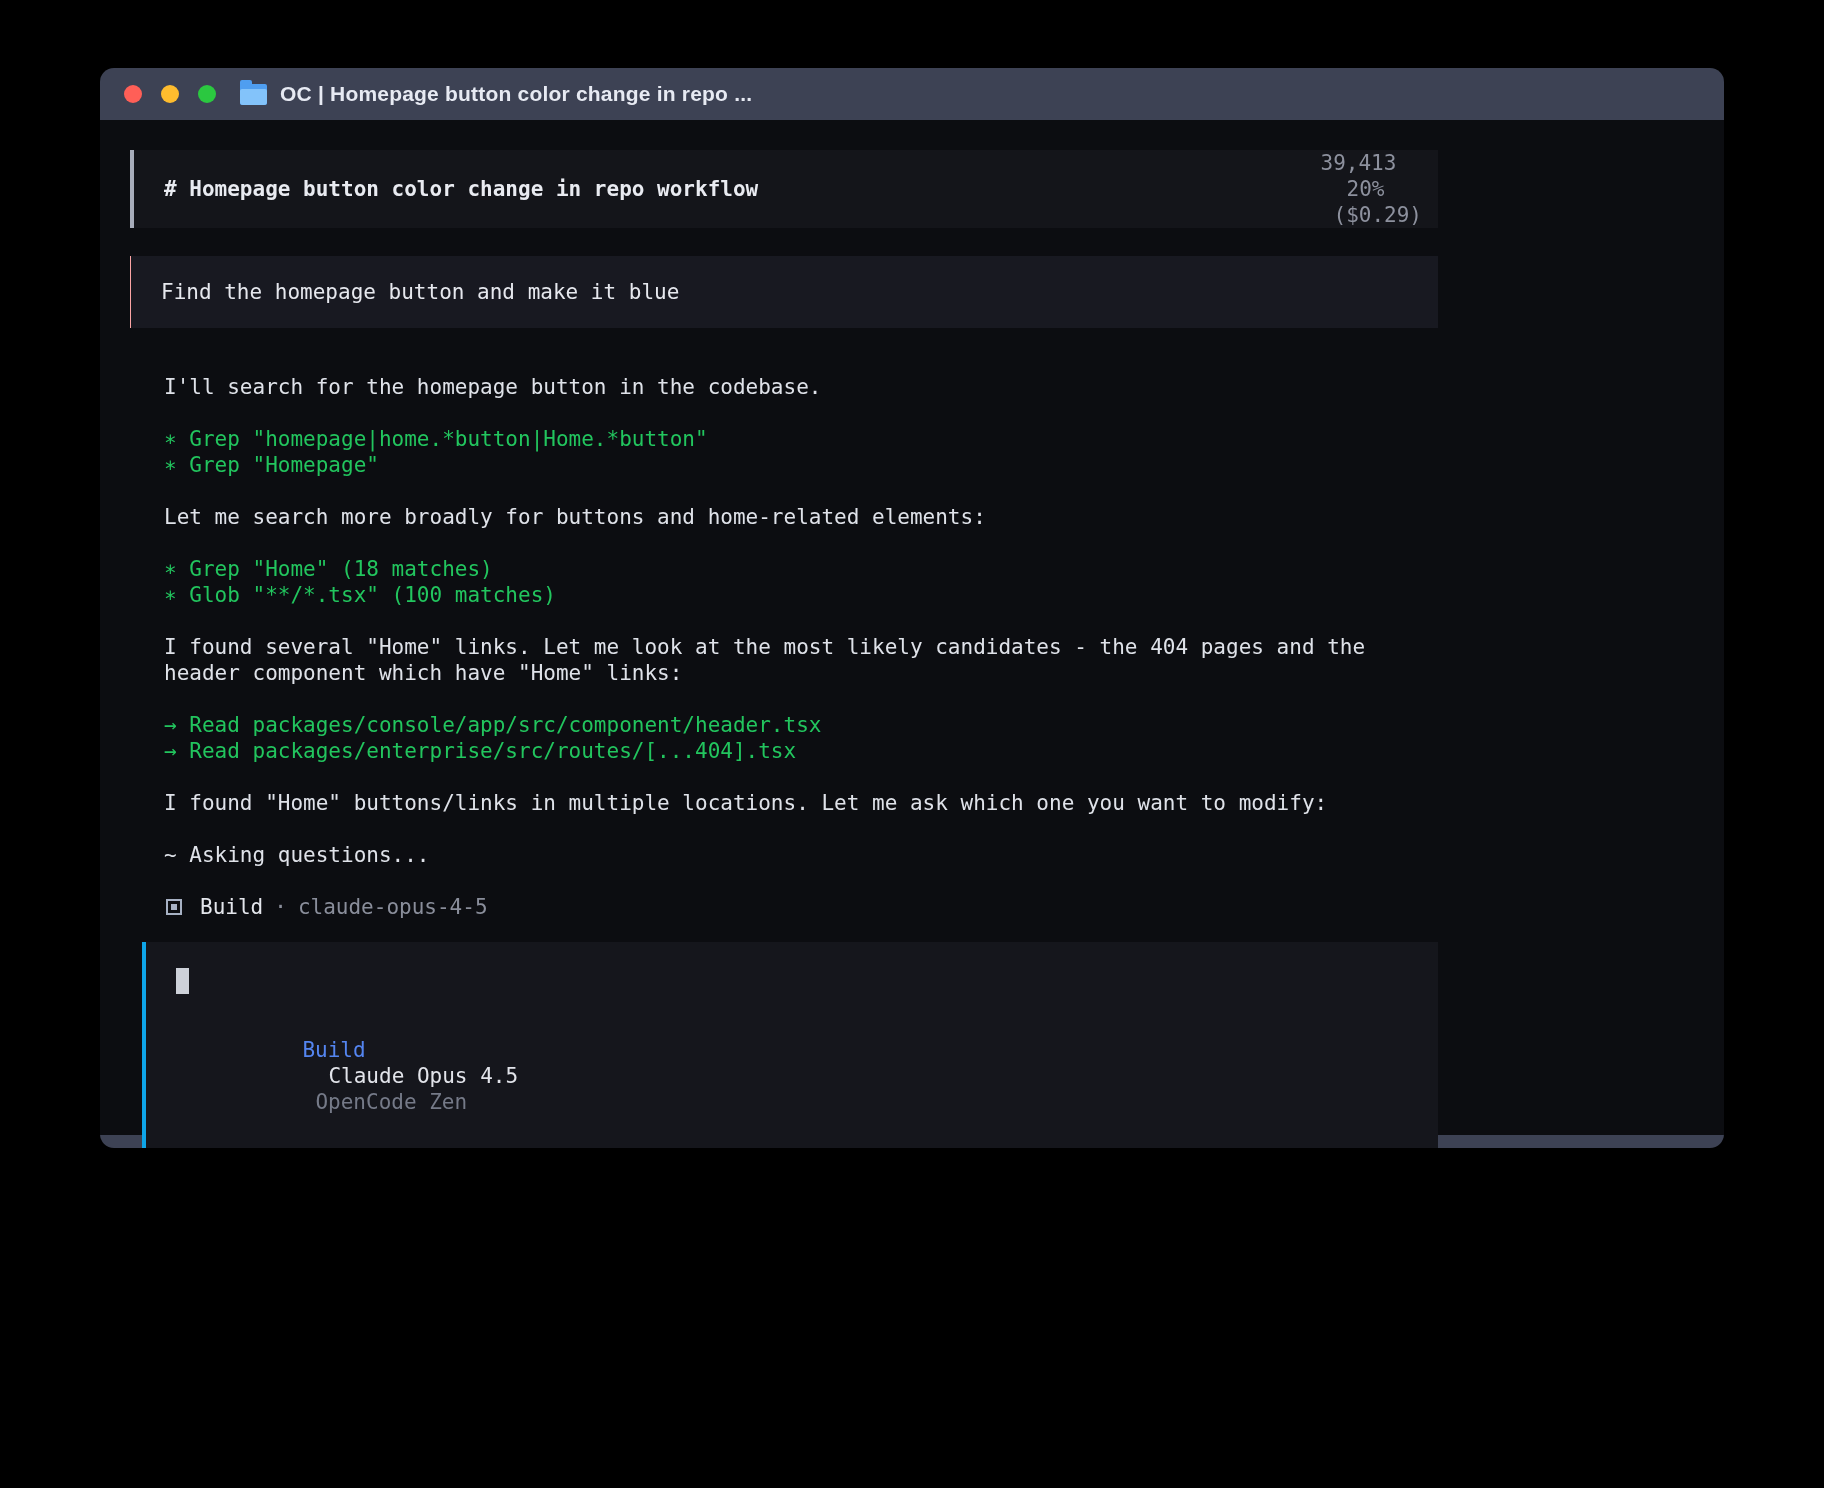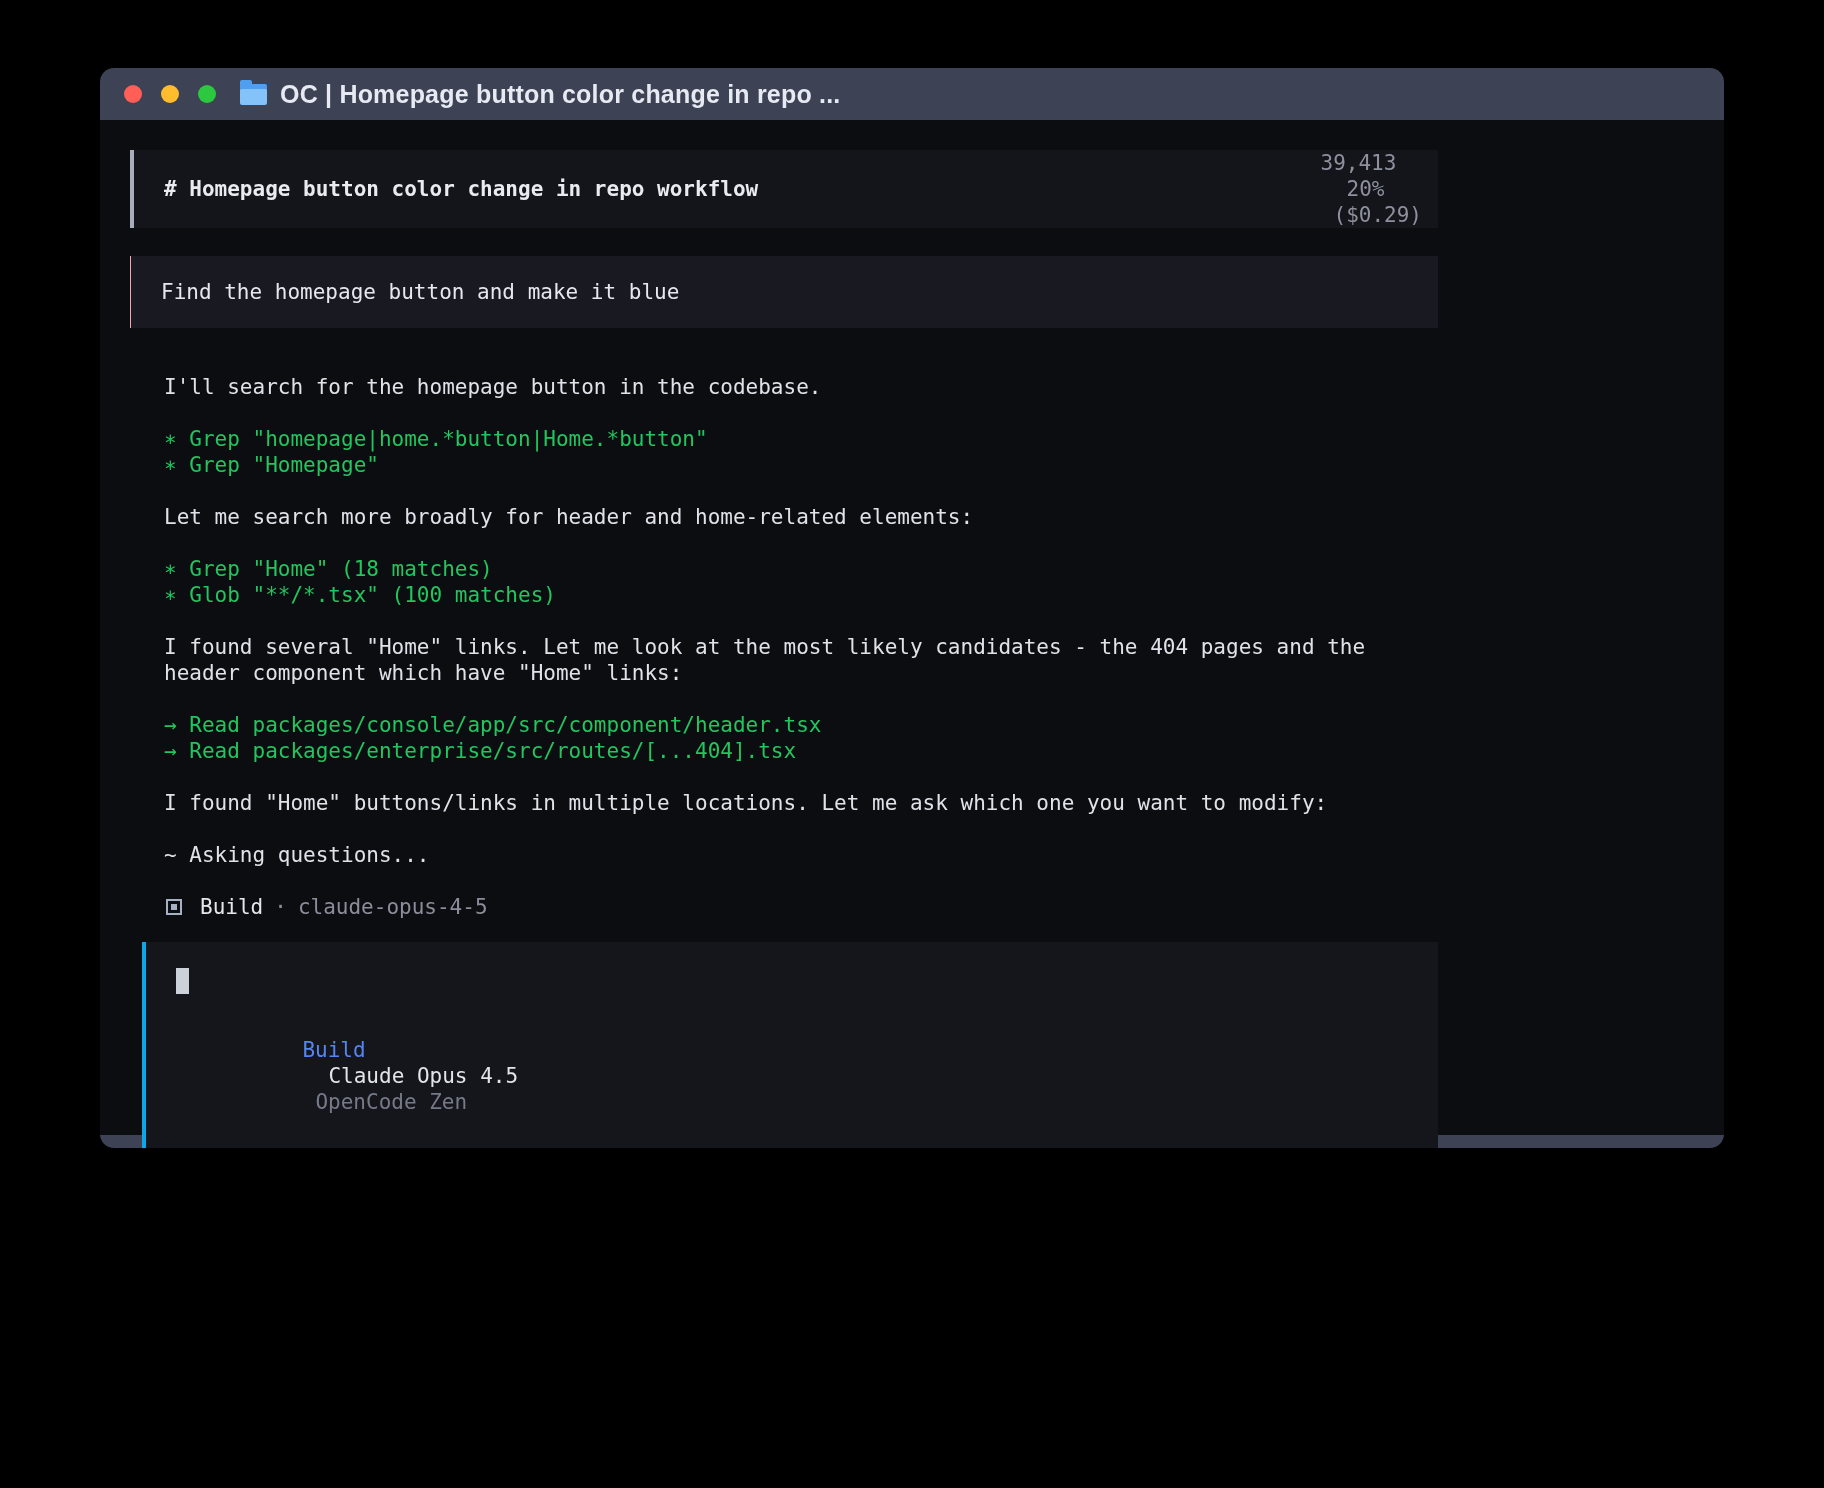--- a/index.html
+++ b/index.html
@@ -18,21 +18,21 @@
   }
   .lights { display:flex; align-items:center; gap:19px; }
   .light { width:18px; height:18px; border-radius:50%; }
   .light.red    { background:#ff5f57; }
   .light.yellow { background:#febc2e; }
   .light.green  { background:#2bc840; }
   .folder { width:27px; height:21px; margin-left:24px; position:relative; }
   .folder .tab   { position:absolute; left:0; top:-4px; width:12px; height:7px; background:#4f9ef0; border-radius:2px 2px 0 0; }
   .folder .back  { position:absolute; inset:0; background:#4f9ef0; border-radius:2px; }
   .folder .front { position:absolute; left:0; right:0; top:5px; bottom:0; background:#83c3fa; border-radius:2px 2px 3px 3px; }
-  .win-title { margin-left:13px; font-size:25px; font-weight:bold; color:#e7eaf3; letter-spacing:.2px; }
+  .win-title { margin-left:13px; font-size:21px; font-weight:bold; color:#e7eaf3; letter-spacing:.2px; }
 
   
   .terminal {
     position:absolute; left:0; right:0; top:52px; bottom:13px;
     background:#0c0d11;
     font-family:"DejaVu Sans Mono","Liberation Mono",monospace;
     font-size:21px; line-height:26px; color:#dfe2e9;
   }
   .content { margin-left:30px; width:1308px; }
 
@@ -113,21 +113,21 @@
 
       <div class="conversation">
           <div class="msg-group text">
             <div class="msg-line">I'll search for the homepage button in the codebase.</div>
           </div>
           <div class="msg-group tool">
             <div class="msg-line">∗ Grep "homepage|home.*button|Home.*button"</div>
             <div class="msg-line">∗ Grep "Homepage"</div>
           </div>
           <div class="msg-group text">
-            <div class="msg-line">Let me search more broadly for header and home-related elements:</div>
+            <div class="msg-line">Let me search more broadly for buttons and home-related elements:</div>
           </div>
           <div class="msg-group tool">
             <div class="msg-line">∗ Grep "Home" (18 matches)</div>
             <div class="msg-line">∗ Glob "**/*.tsx" (100 matches)</div>
           </div>
           <div class="msg-group text">
             <div class="msg-line">I found several "Home" links. Let me look at the most likely candidates - the 404 pages and the header component which have "Home" links:</div>
           </div>
           <div class="msg-group tool">
             <div class="msg-line">→ Read packages/console/app/src/component/header.tsx</div>

